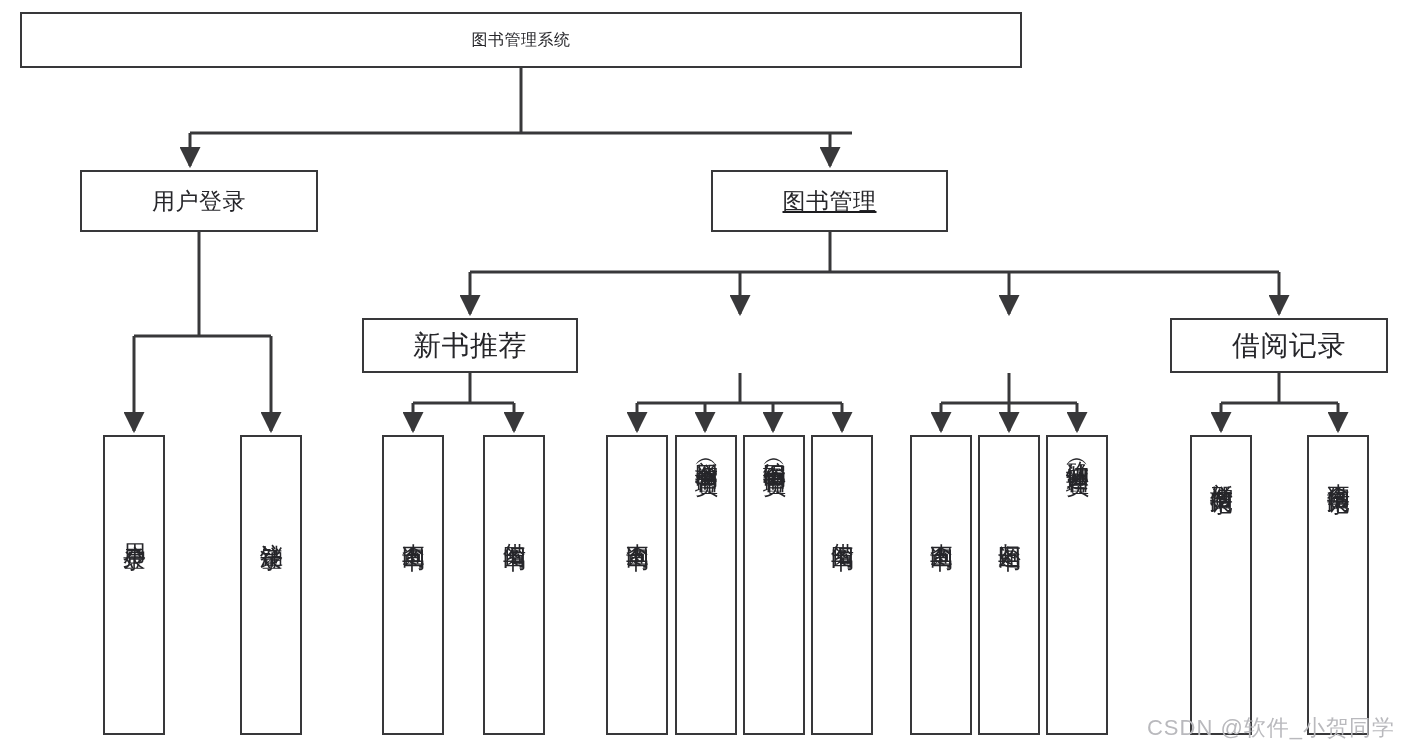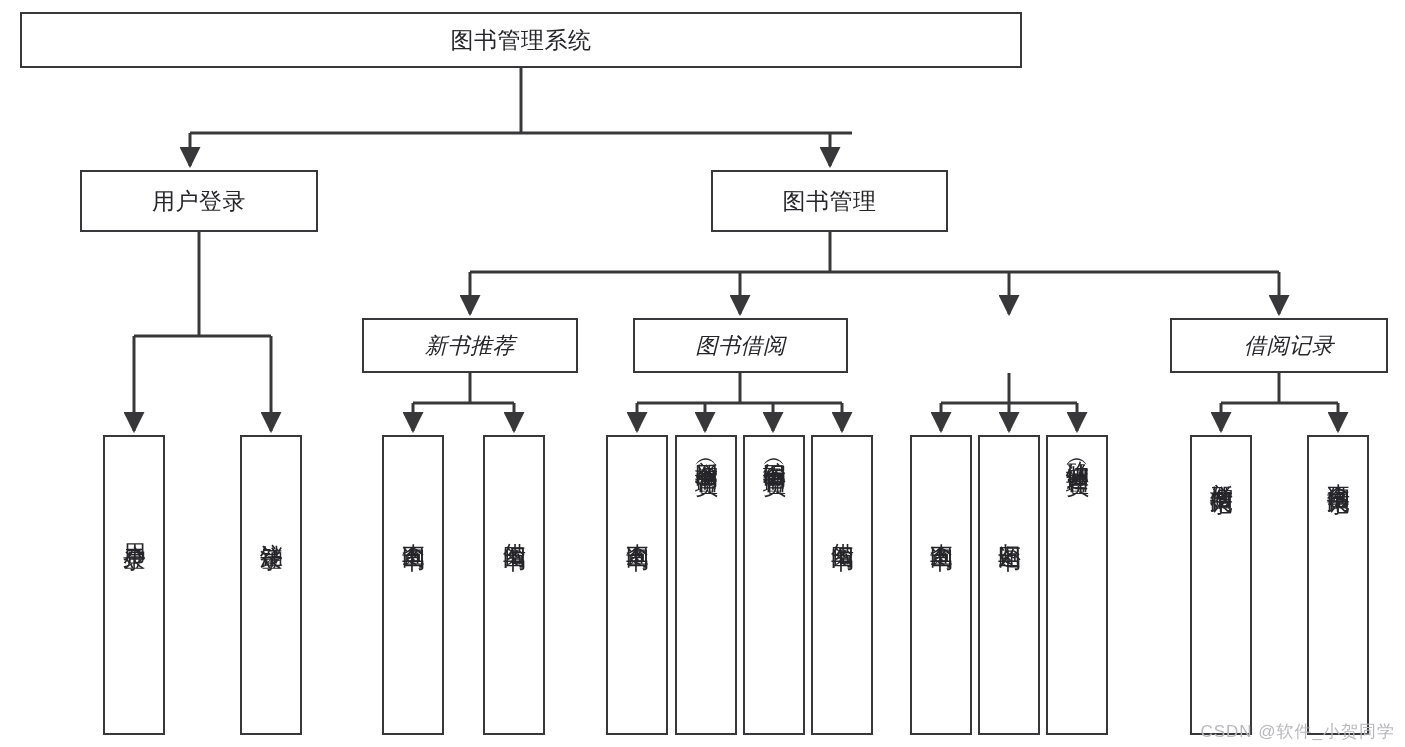--- a/index.html
+++ b/index.html
@@ -21,23 +21,23 @@
     align-items:center;
     justify-content:center;
     color:#1b1b1e;
   }
   .node .lbl{
     display:block;
     text-align:center;
     letter-spacing:0.5px;
     color:#26262a;
   }
-  .node-title .lbl{font-size:23px;}
+  .node-title .lbl{font-size:16px;}
   .node-l2 .lbl{font-size:23px;}
-  .node-l3 .lbl{font-size:22px;font-style:italic;}
+  .node-l3 .lbl{font-size:28px;}
   .node-leaf{
     align-items:flex-start;
     justify-content:center;
     padding-top:4px;
   }
   .node-leaf .lbl{
     writing-mode:vertical-rl;
     text-orientation:upright;
     font-size:23px;
     line-height:1.12;
@@ -45,21 +45,21 @@
     white-space:nowrap;
     margin-top:0;
   }
   .leaf-short .lbl{margin-top:84px;}
   .leaf-mid .lbl{margin-top:24px;}
   .leaf-tall .lbl{margin-top:2px;}
   .watermark{
     position:absolute;
     right:10px;
     bottom:4px;
-    font-size:17px;
+    font-size:22px;
     color:#b9b9bd;
     letter-spacing:1px;
     white-space:nowrap;
   }
 </style>
 </head>
 <body>
 
 <div id="canvas">
 
@@ -113,29 +113,26 @@
     </g>
   </svg>
 
   <div class="node node-title" style="left:20px;top:12px;width:1002px;height:56px;">
     <span class="lbl">图书管理系统</span>
   </div>
 
   <div class="node node-l2" style="left:80px;top:170px;width:238px;height:62px;">
     <span class="lbl">用户登录</span>
   </div>
-  <div class="node node-l2" style="left:711px;top:170px;width:237px;height:62px;">
+  <div class="node node-l2" style="left:711px;top:170px;width:237px;height:62px;text-decoration:underline;">
     <span class="lbl">图书管理</span>
   </div>
 
   <div class="node node-l3" style="left:362px;top:318px;width:216px;height:55px;">
     <span class="lbl">新书推荐</span>
-  </div>
-  <div class="node node-l3" style="left:633px;top:318px;width:215px;height:55px;">
-    <span class="lbl">图书借阅</span>
   </div>
   <div class="node node-l3" style="left:1170px;top:318px;width:218px;height:55px;padding-left:20px;">
     <span class="lbl">借阅记录</span>
   </div>
 
   <div class="node node-leaf leaf-short" style="left:103px;top:435px;width:62px;height:300px;">
     <span class="lbl">用户登录</span>
   </div>
   <div class="node node-leaf leaf-short" style="left:240px;top:435px;width:62px;height:300px;">
     <span class="lbl">注销登录</span>

